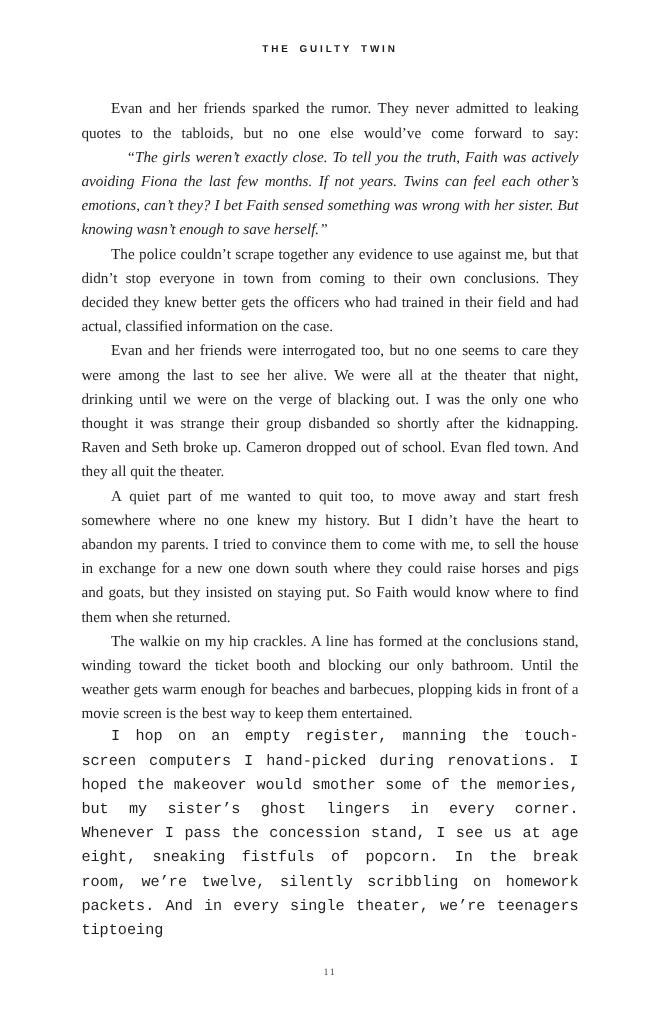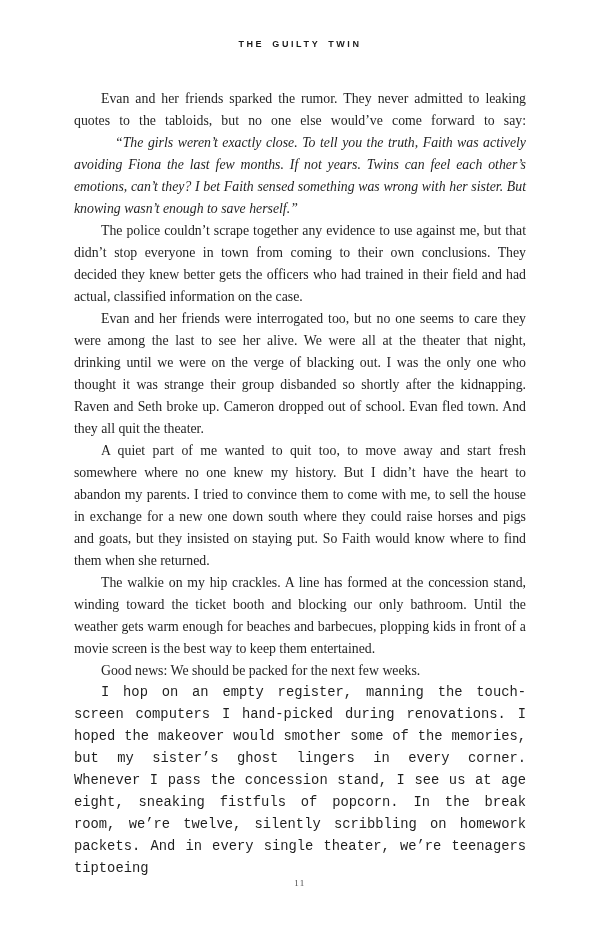--- a/index.html
+++ b/index.html
@@ -70,19 +70,18 @@
 <body>
 
 <div class="book-page">
   <div class="running-head">THE GUILTY TWIN</div>
 
   <div class="body-text">
       <p><span>Evan and her friends sparked the rumor. They never admitted to leaking quotes to the tabloids, but no one else would’ve come forward to say: </span><span class="italic">“The girls weren’t exactly close. To tell you the truth, Faith was actively avoiding Fiona the last few months. If not years. Twins can feel each other’s emotions, can’t they? I bet Faith sensed something was wrong with her sister. But knowing wasn’t enough to save herself.”</span></p>
       <p><span>The police couldn’t scrape together any evidence to use against me, but that didn’t stop everyone in town from coming to their own conclusions. They decided they knew better gets the officers who had trained in their field and had actual, classified information on the case.</span></p>
       <p><span>Evan and her friends were interrogated too, but no one seems to care they were among the last to see her alive. We were all at the theater that night, drinking until we were on the verge of blacking out. I was the only one who thought it was strange their group disbanded so shortly after the kidnapping. Raven and Seth broke up. Cameron dropped out of school. Evan fled town. And they all quit the theater.</span></p>
       <p><span>A quiet part of me wanted to quit too, to move away and start fresh somewhere where no one knew my history. But I didn’t have the heart to abandon my parents. I tried to convince them to come with me, to sell the house in exchange for a new one down south where they could raise horses and pigs and goats, but they insisted on staying put. So Faith would know where to find them when she returned.</span></p>
-      <p><span>The walkie on my hip crackles. A line has formed at the concession stand, winding toward the ticket booth and blocking our only bathroom. Until the weather gets warm enough for beaches and barbecues, plopping kids in front of a movie screen is the best way to keep them entertained.</span></p>
-      <p><span>Good news: We should be packed for the next few weeks.</span></p>
+      <p><span>The walkie on my hip crackles. A line has formed at the conclusions stand, winding toward the ticket booth and blocking our only bathroom. Until the weather gets warm enough for beaches and barbecues, plopping kids in front of a movie screen is the best way to keep them entertained.</span></p>
       <p class="continued"><span>I hop on an empty register, manning the touch-screen computers I hand-picked during renovations. I hoped the makeover would smother some of the memories, but my sister’s ghost lingers in every corner. Whenever I pass the concession stand, I see us at age eight, sneaking fistfuls of popcorn. In the break room, we’re twelve, silently scribbling on homework packets. And in every single theater, we’re teenagers tiptoeing</span></p>
     </div>
 
   <div class="page-number">11</div>
 </div>
 
 </body></html>

